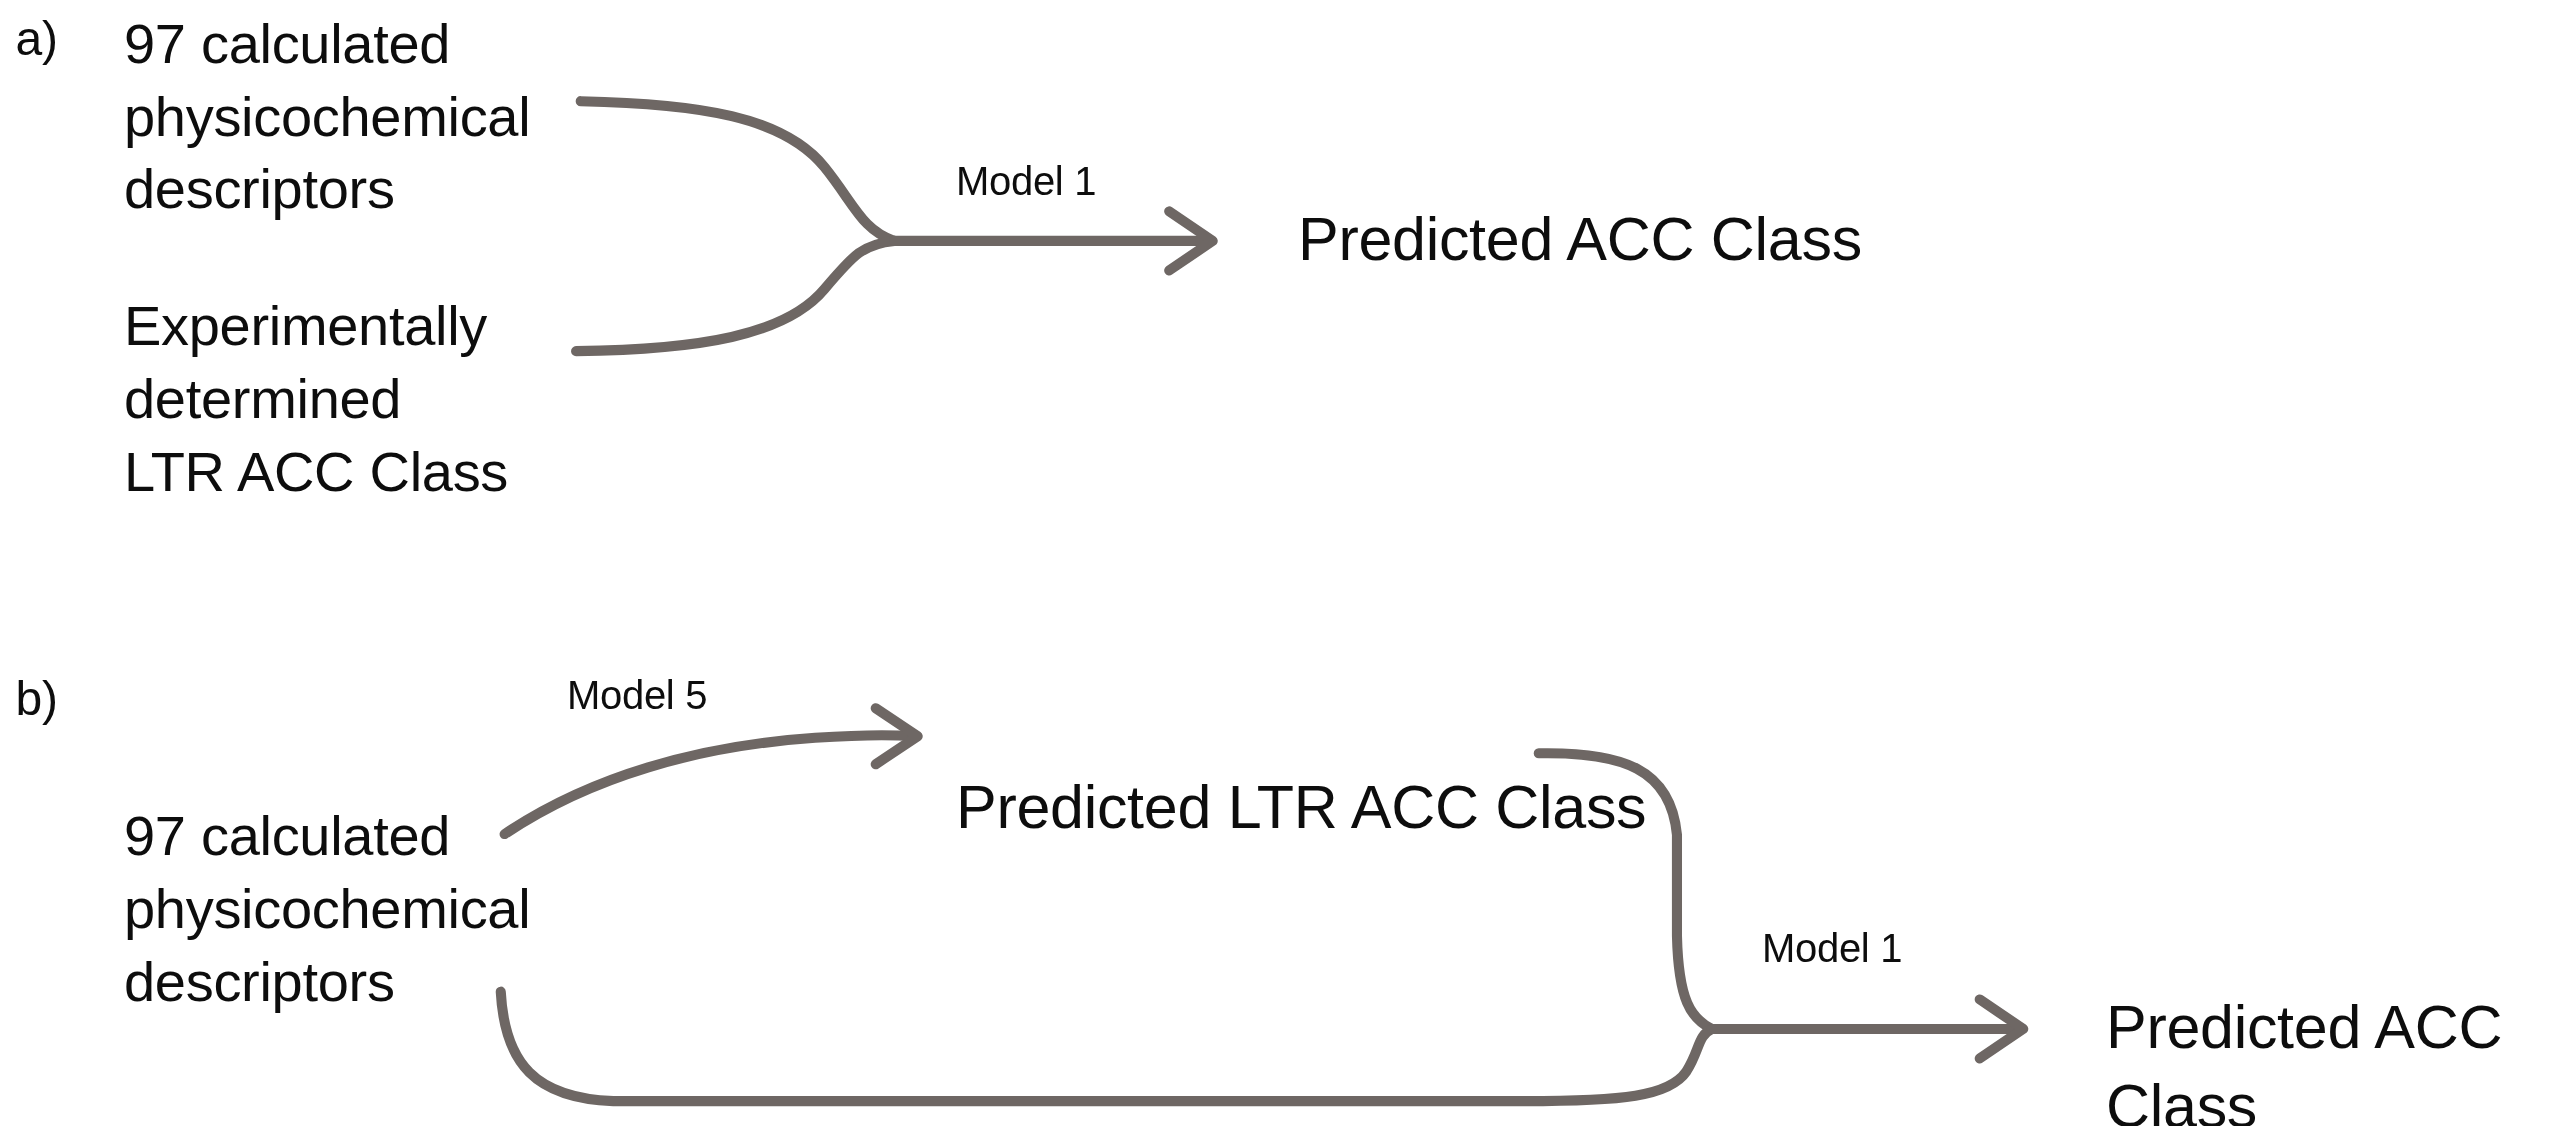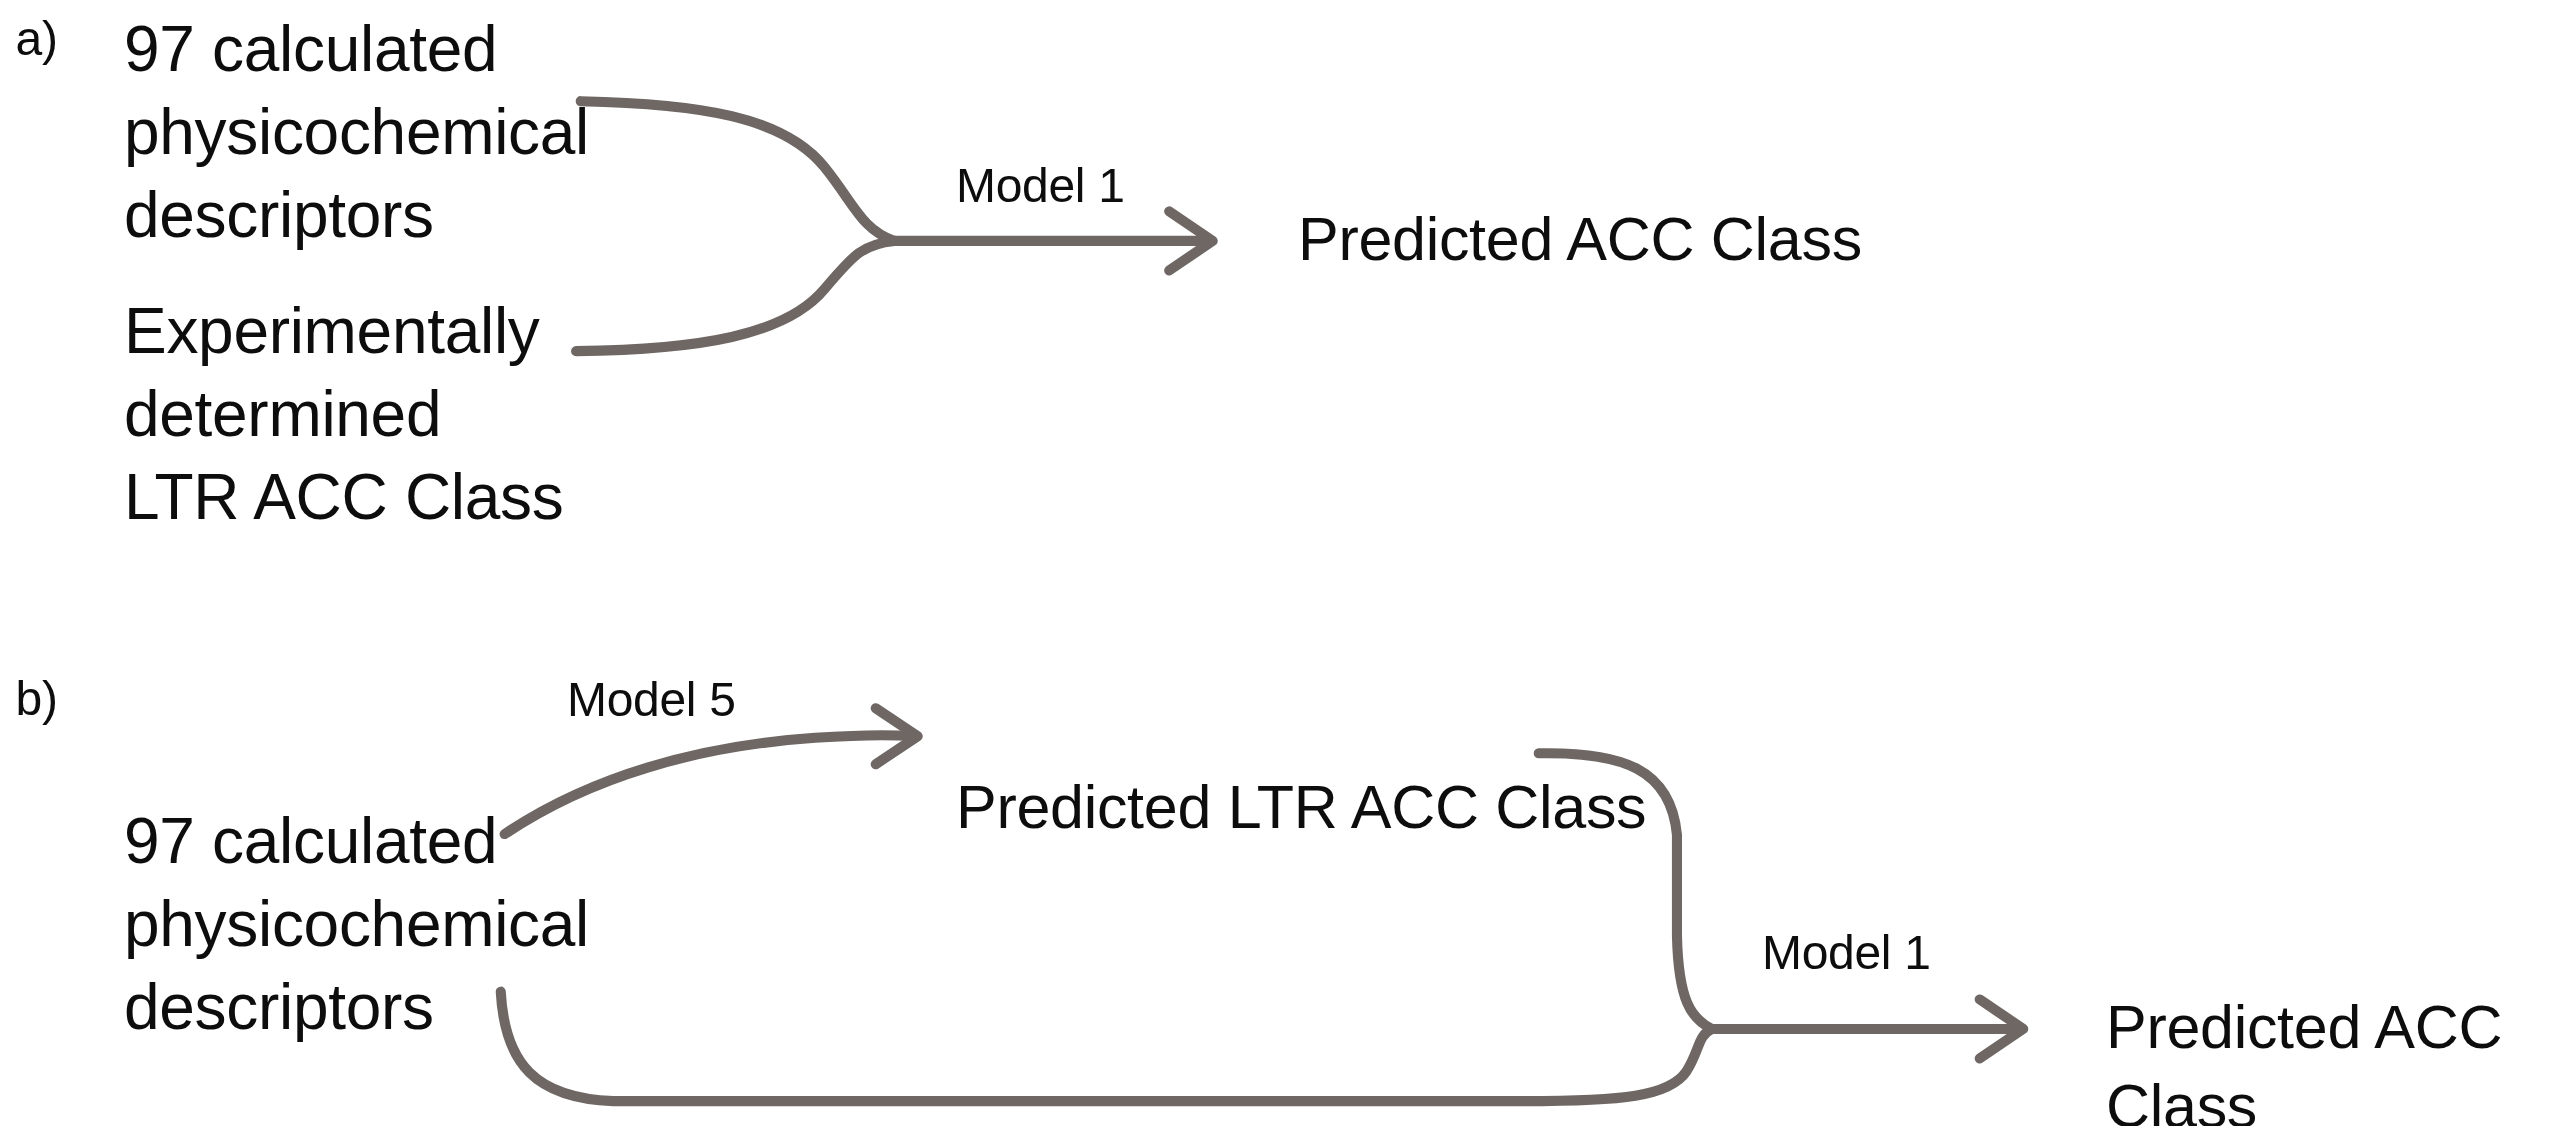--- a/index.html
+++ b/index.html
@@ -31,24 +31,24 @@
     font-family: "Liberation Sans", sans-serif;
     font-weight: 400;
     line-height: 1.30;
     white-space: pre-line;
     letter-spacing: -0.3px;
   }
   .panel-letter {
     font-size: 48px;
   }
   .body-text {
-    font-size: 64px;
+    font-size: 56px;
   }
   .model-label {
-    font-size: 48px;
+    font-size: 40px;
   }
   .output-text {
     font-size: 61px;
   }
 
   
   #a-letter      { left: 15.5px;   top: 7.8px;  }
   #a-input-top   { left: 124px;  top: 7.8px;  }
   #a-input-bot   { left: 124px;  top: 290px; }
   #a-model-label { left: 956px; top: 155px; }

